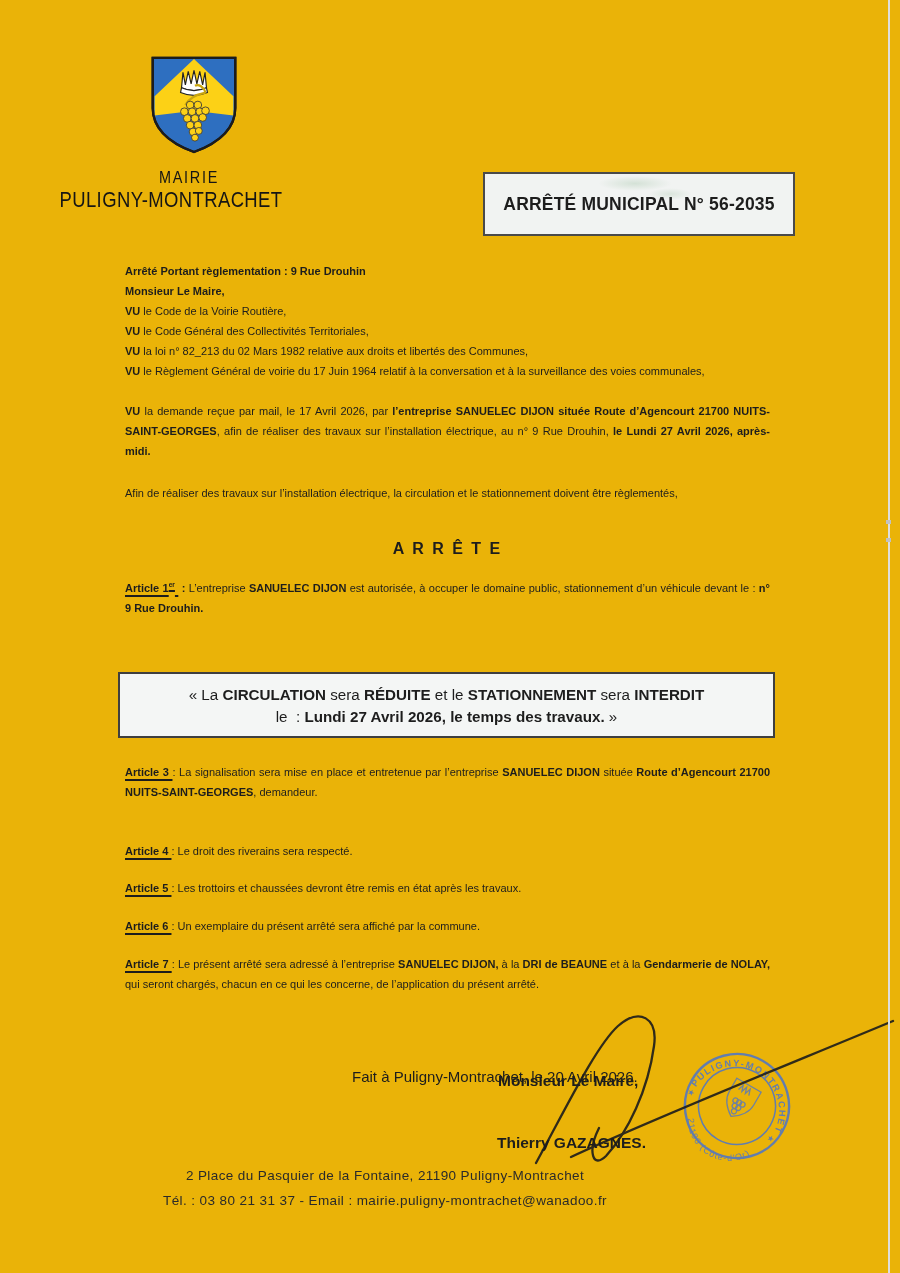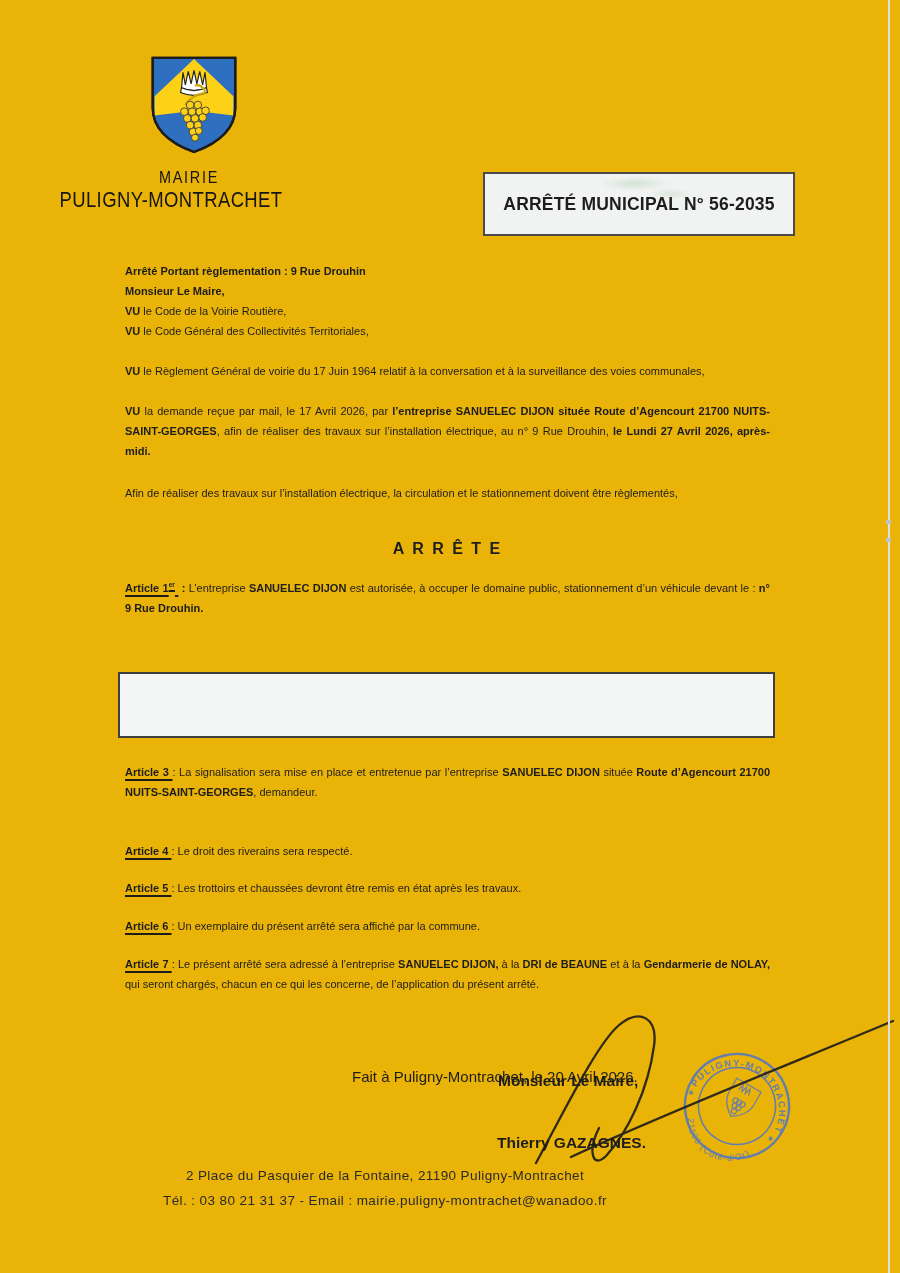--- a/index.html
+++ b/index.html
@@ -68,29 +68,32 @@
   <div class="title-box">
     <span>ARRÊTÉ MUNICIPAL N° 56-2035</span>
   </div>
   <div class="smudge" style="left:598px;top:176px;width:74px;height:15px;background:radial-gradient(ellipse,rgba(145,185,150,0.30),rgba(145,185,150,0) 70%);"></div>
   <div class="smudge" style="left:648px;top:188px;width:44px;height:12px;background:radial-gradient(ellipse,rgba(145,185,150,0.24),rgba(145,185,150,0) 70%);"></div>
 
   <div class="para" style="top:261px;"><span class="b">Arrêté Portant règlementation : 9 Rue Drouhin</span></div>
   <div class="para" style="top:281px;"><span class="b">Monsieur Le Maire,</span></div>
   <div class="para" style="top:301px;"><span class="b">VU</span><span> le Code de la Voirie Routière,</span></div>
   <div class="para" style="top:321px;"><span class="b">VU</span><span> le Code Général des Collectivités Territoriales,</span></div>
+  <div class="para" style="top:341px;"><span class="b">VU</span><span> la loi n° 82_213 du 02 Mars 1982 relative aux droits et libertés des Communes,</span></div>
   <div class="para" style="top:361px;"><span class="b">VU</span><span> le Règlement Général de voirie du 17 Juin 1964 relatif à la conversation et à la surveillance des voies communales,</span></div>
   <div class="para" style="top:401px;"><span class="b">VU</span><span> la demande reçue par mail, le 17 Avril 2026, par </span><span class="b">l’entreprise SANUELEC DIJON située Route d’Agencourt 21700 NUITS-SAINT-GEORGES</span><span>, afin de réaliser des travaux sur l’installation électrique, au n° 9 Rue Drouhin, </span><span class="b">le Lundi 27 Avril 2026, après-midi.</span></div>
   <div class="para" style="top:483px;"><span>Afin de réaliser des travaux sur l’installation électrique, la circulation et le stationnement doivent être règlementés,</span></div>
 
   <div class="arrete-h">A R R Ê T E</div>
 
   <div class="para" style="top:578px;"><span class="b u">Article 1</span><span class="b u sup">er</span><span class="u">&nbsp;</span><span class="b">&nbsp;: </span><span>L’entreprise </span><span class="b">SANUELEC DIJON</span><span> est autorisée, à occuper le domaine public, stationnement d’un véhicule devant le : </span><span class="b">n° 9 Rue Drouhin.</span></div>
 
   <div class="notice-box">
+    <div><span>« La </span><span class="b">CIRCULATION</span><span> sera </span><span class="b">RÉDUITE</span><span> et le </span><span class="b">STATIONNEMENT</span><span> sera </span><span class="b">INTERDIT</span></div>
+    <div><span>le&nbsp; : </span><span class="b">Lundi 27 Avril 2026, le temps des travaux.</span><span> »</span></div>
   </div>
 
   <div class="para" style="top:762px;"><span class="b u">Article 3&nbsp;</span><span>: La signalisation sera mise en place et entretenue par l’entreprise </span><span class="b">SANUELEC DIJON</span><span> située </span><span class="b">Route d’Agencourt 21700 NUITS-SAINT-GEORGES</span><span>, demandeur.</span></div>
   <div class="para" style="top:841px;"><span class="b u">Article 4&nbsp;</span><span>: Le droit des riverains sera respecté.</span></div>
   <div class="para" style="top:878px;"><span class="b u">Article 5&nbsp;</span><span>: Les trottoirs et chaussées devront être remis en état après les travaux.</span></div>
   <div class="para" style="top:916px;"><span class="b u">Article 6&nbsp;</span><span>: Un exemplaire du présent arrêté sera affiché par la commune.</span></div>
   <div class="para" style="top:954px;"><span class="b u">Article 7&nbsp;</span><span>: Le présent arrêté sera adressé à l’entreprise </span><span class="b">SANUELEC DIJON,</span><span> à la </span><span class="b">DRI de BEAUNE</span><span> et à la </span><span class="b">Gendarmerie de NOLAY,</span><span> qui seront chargés, chacun en ce qui les concerne, de l’application du présent arrêté.</span></div>
 
   <div class="closing" style="left:352px;top:1068px;">Fait à Puligny-Montrachet, le 20 Avril 2026.</div>
   <div class="closing bold" style="left:498px;top:1072px;font-size:15.5px;">Monsieur Le Maire,</div>

